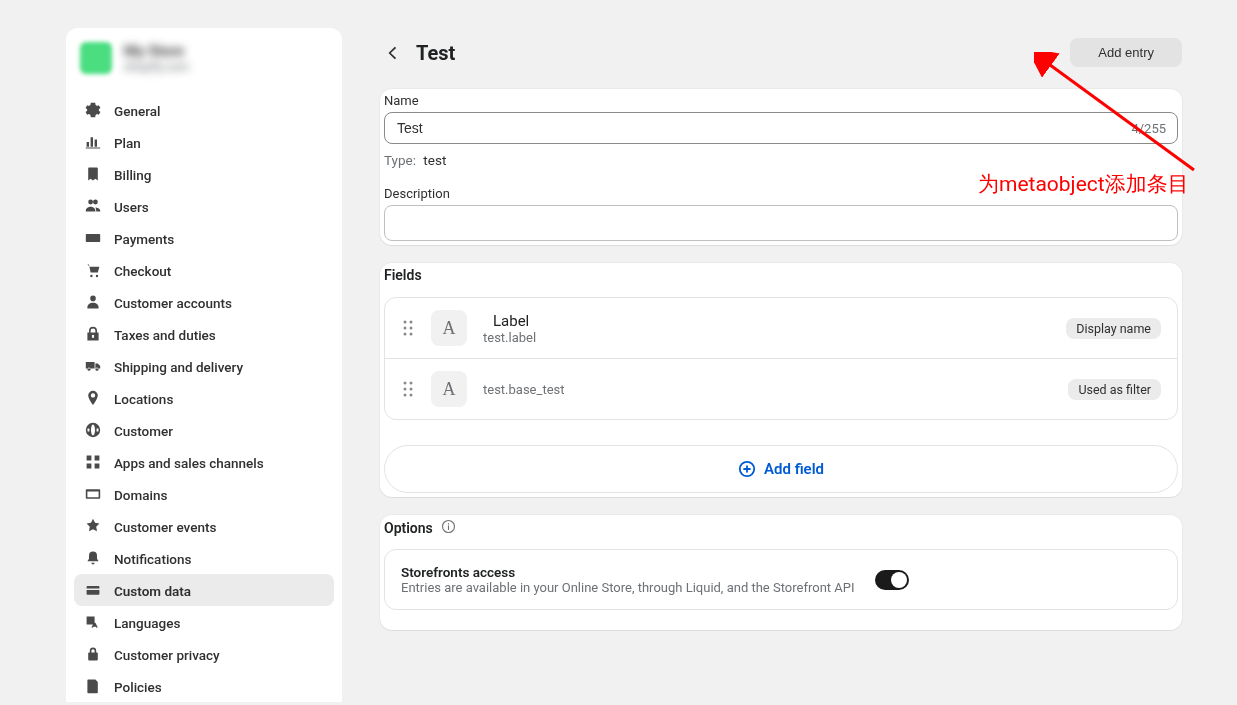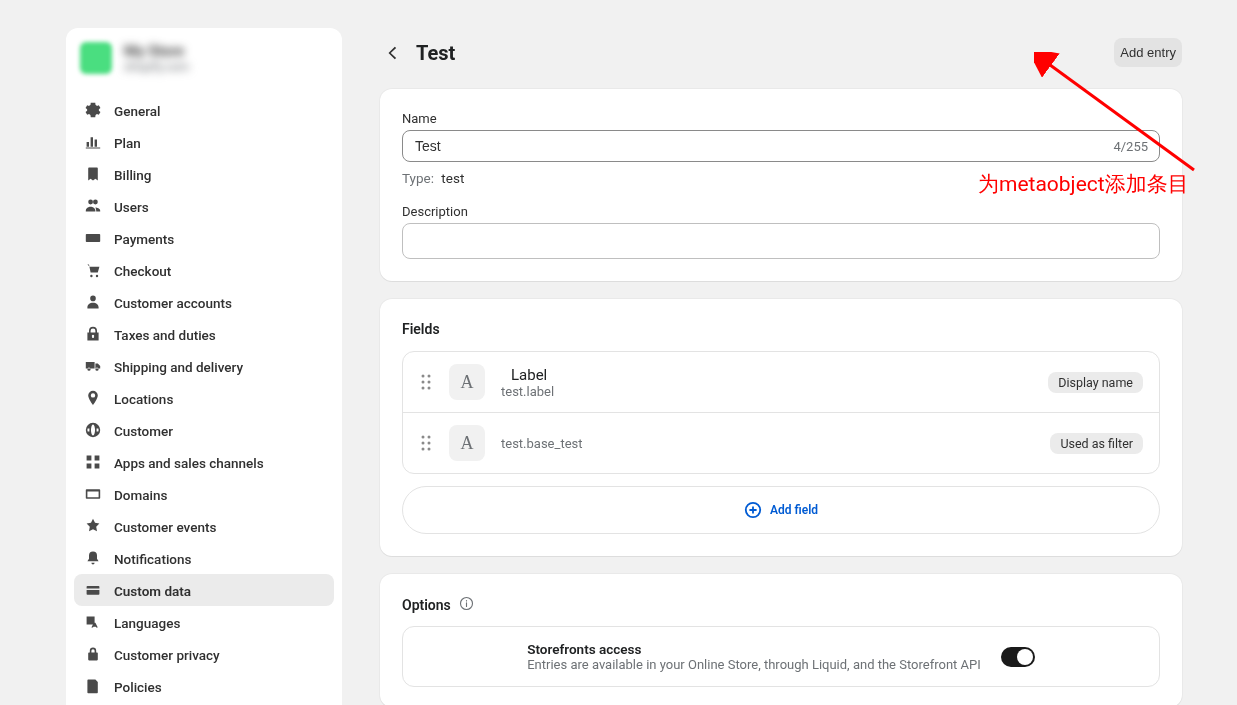--- a/index.html
+++ b/index.html
@@ -95,33 +95,33 @@
   .back-btn {
     width: 26px; height: 26px;
     display:flex; align-items:center; justify-content:center;
     cursor:pointer; color:#303030;
   }
   .page-title { font-size: 20px; font-weight: 700; }
   .add-entry-btn {
     background: #e3e3e3;
     color: #303030;
     border: none;
-    padding: 7px 6px;
+    padding: 7px 28px;
     border-radius: 8px;
     font-size: 13px;
     font-weight: 500;
     cursor: pointer;
     text-align: center;
   }
   .card {
     background: #fff;
     border-radius: 12px;
     box-shadow: 0 1px 0 rgba(0,0,0,0.05), 0 0 0 1px rgba(0,0,0,0.03);
     margin-bottom: 18px;
-    padding: 22px;
+    padding: 4px;
   }
   .label { font-size: 13px; color: #303030; margin-bottom: 4px; display:block; }
   .input-wrap {
     position: relative;
     display:flex;
     align-items:center;
   }
   .text-input {
     width: 100%;
     border: 1px solid #8a8a8a;
@@ -166,31 +166,31 @@
   }
   .field-meta { flex:1; display:flex; flex-direction:column; }
   .field-name { font-weight:400; font-size:15px;margin-left:10px; }
   .field-key { font-size:13px; color:#6d7175; }
   .field-badge {
     background:#ebebeb; color:#303030;
     font-size:12.5px; padding:3px 10px; border-radius: 8px;
   }
   .add-field-row {
     border:1px solid #e3e3e3; border-radius:24px;
-    margin-top: 12px;
+    margin-top: 25px;
     padding: 14px;
     display:flex; align-items:center; justify-content:center; gap:8px;
-    color:#005bd3; font-weight:600; font-size:12px; cursor:pointer;
+    color:#005bd3; font-weight:600; font-size:15px; cursor:pointer;
   }
   .options-head { display:flex; align-items:center; gap:8px;}
   .info-icon { color:#6d7175; }
   .option-row {
     border:1px solid #e3e3e3; border-radius:12px;
     padding: 14px 16px;
-    display:flex; align-items:center; justify-content:center; gap:20px;
+    display:flex; align-items:center; justify-content:flex-start; gap:20px;
     margin-top: 12px;
   }
   .option-text .opt-title { font-weight:600; font-size:13.5px; }
   .option-text .opt-desc { font-size:13px; color:#6d7175; }
   .toggle {
     width: 34px; height: 20px; border-radius: 999px;
     background:#1a1a1a; position:relative; cursor:pointer;
   }
   .toggle::after {
     content:""; position:absolute; right:2px; top:2px;

